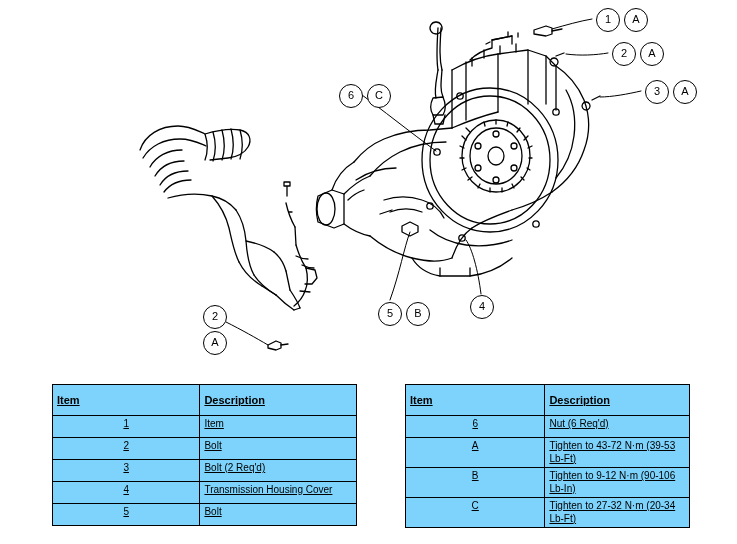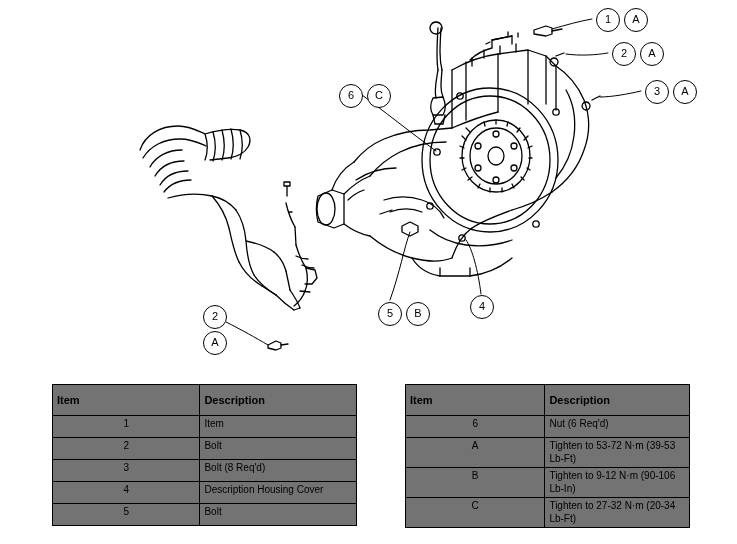--- a/index.html
+++ b/index.html
@@ -49,21 +49,22 @@
     left: 0;
     top: 370px;
     width: 737px;
     height: 174px;
   }
   table.parts {
     position: absolute;
     border-collapse: collapse;
     font-size: 10px;
     font-family: "Liberation Sans", sans-serif;
-    background: #737373;
+    background: #7dd3fc;
+    text-decoration: underline;
   }
   table.parts td, table.parts th {
     border: 1px solid #000;
     padding: 2px 4px;
     vertical-align: top;
     text-align: left;
     font-weight: normal;
   }
   table.parts th {
     font-weight: bold;
@@ -284,25 +285,25 @@
         <tr>
           <td class="item">1</td>
           <td>Item</td>
         </tr>
         <tr>
           <td class="item">2</td>
           <td>Bolt</td>
         </tr>
         <tr>
           <td class="item">3</td>
-          <td>Bolt (8 Req'd)</td>
+          <td>Bolt (2 Req'd)</td>
         </tr>
         <tr>
           <td class="item">4</td>
-          <td>Description Housing Cover</td>
+          <td>Transmission Housing Cover</td>
         </tr>
         <tr>
           <td class="item">5</td>
           <td>Bolt</td>
         </tr>
       </tbody>
     </table>
 
     <table class="parts" id="table-right">
       <colgroup>
@@ -315,21 +316,21 @@
           <th>Description</th>
         </tr>
       </thead>
       <tbody>
         <tr>
           <td class="item">6</td>
           <td>Nut (6 Req'd)</td>
         </tr>
         <tr>
           <td class="item">A</td>
-          <td class="desc2">Tighten to 53-72 N·m (39-53 Lb-Ft)</td>
+          <td class="desc2">Tighten to 43-72 N·m (39-53 Lb-Ft)</td>
         </tr>
         <tr>
           <td class="item">B</td>
           <td class="desc2">Tighten to 9-12 N·m (90-106 Lb-In)</td>
         </tr>
         <tr>
           <td class="item">C</td>
           <td class="desc2">Tighten to 27-32 N·m (20-34 Lb-Ft)</td>
         </tr>
       </tbody>

